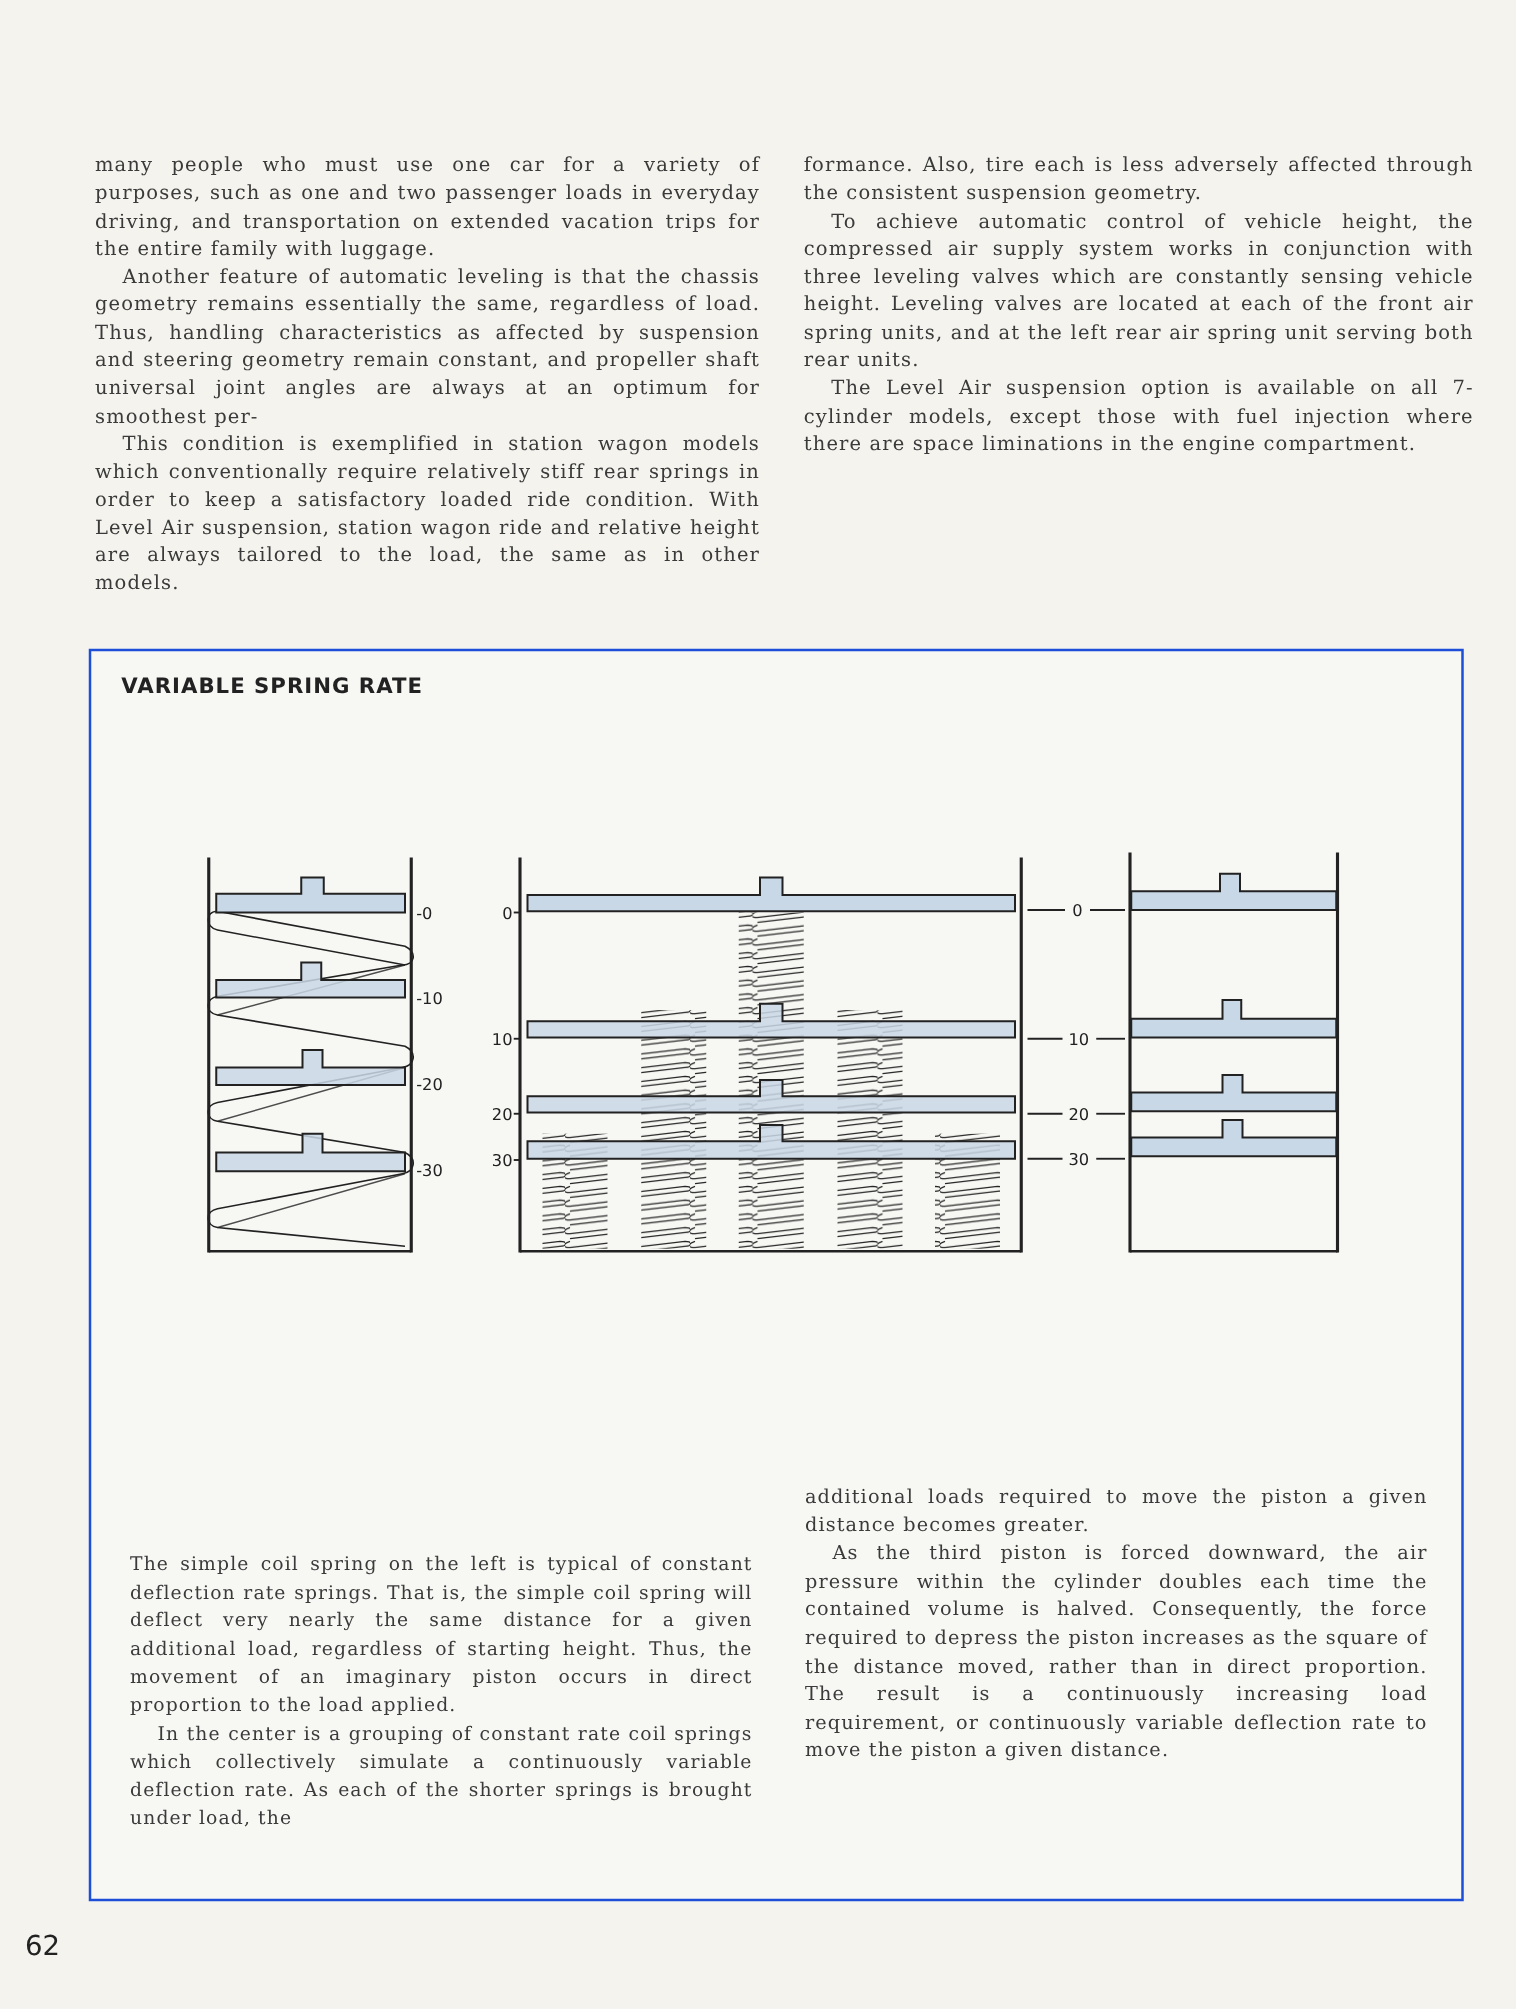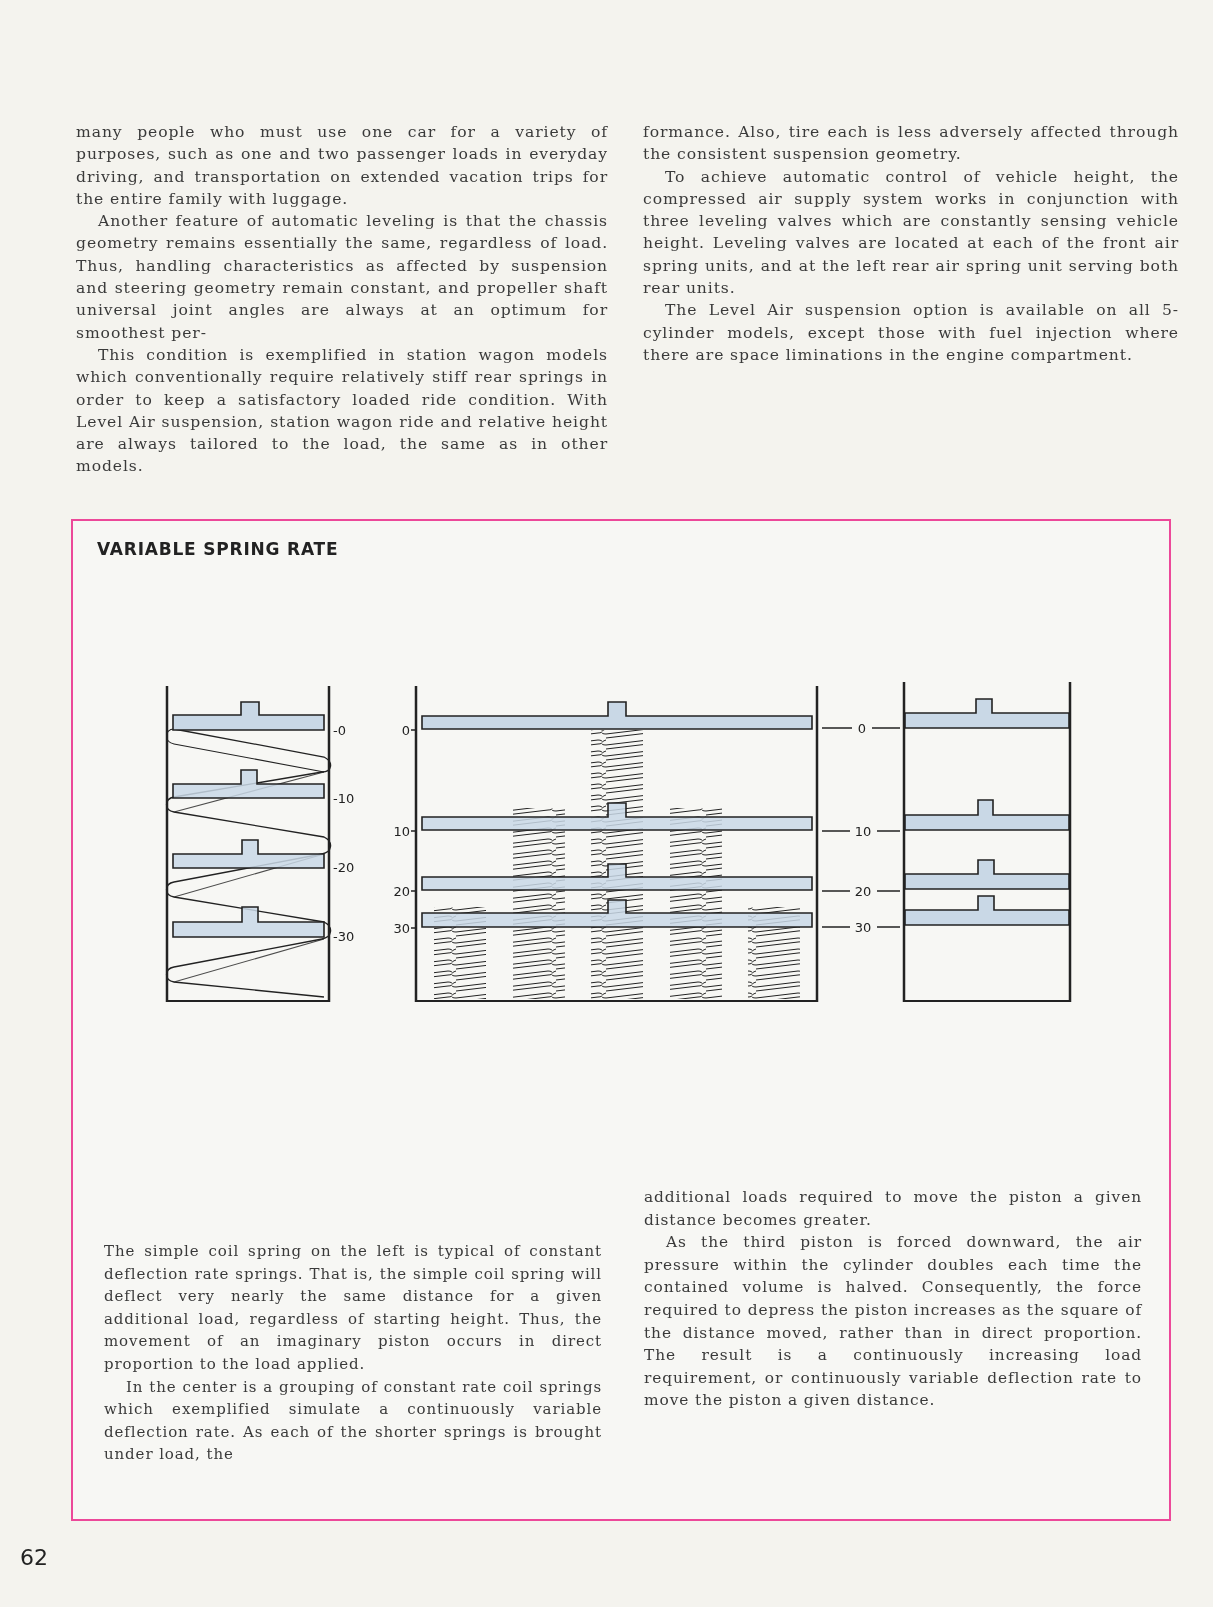--- a/index.html
+++ b/index.html
@@ -5,21 +5,21 @@
   html,body{margin:0;padding:0;}
   body{width:1213px;height:1607px;background:#f4f3ee;position:relative;overflow:hidden;
        font-family:"DejaVu Serif","Liberation Serif",serif;color:#3a3a3a;}
   .col{position:absolute;font-size:15.6px;line-height:22.3px;letter-spacing:0.9px;text-align:justify;margin-top:24px;}
   .col p{margin:0;text-indent:0;}
   .col p.ind{text-indent:22px;}
   .col p.first{text-indent:0;}
   #top-left{left:76px;top:97px;width:532px;}
   #top-right{left:643px;top:97px;width:536px;}
   #figure-box{position:absolute;left:71px;top:519px;width:1096px;height:998px;
-      border:2px solid #ec4899;border-right-width:2px;background:#f7f7f4;}
+      border:2px solid #1d4ed8;border-right-width:2px;background:#f7f7f4;}
   #figure-title{position:absolute;left:24px;top:18px;font-family:"DejaVu Sans","Liberation Sans",sans-serif;
       font-weight:bold;font-size:17px;letter-spacing:0.8px;color:#222;}
   #diagram{position:absolute;left:0;top:0;}
   #bot-left{left:104px;top:1216px;width:498px;font-size:15px;line-height:22.6px;}
   #bot-right{left:644px;top:1162px;width:498px;font-size:15.4px;line-height:22.6px;}
   #page-number{position:absolute;left:20px;top:1545px;font-family:"DejaVu Sans","Liberation Sans",sans-serif;
       font-size:22px;color:#222;}
   .tick{font-family:"DejaVu Sans","Liberation Sans",sans-serif;font-size:13px;fill:#222;}
 </style>
 </head>
@@ -27,21 +27,21 @@
 
 <div id="top-left" class="col">
   <p class="first">many people who must use one car for a variety of purposes, such as one and two passenger loads in everyday driving, and transportation on extended vacation trips for the entire family with luggage.</p>
   <p class="ind">Another feature of automatic leveling is that the chassis geometry remains essentially the same, regardless of load. Thus, handling characteristics as affected by suspension and steering geometry remain constant, and propeller shaft universal joint angles are always at an optimum for smoothest per-</p>
   <p class="ind">This condition is exemplified in station wagon models which conventionally require relatively stiff rear springs in order to keep a satisfactory loaded ride condition. With Level Air suspension, station wagon ride and relative height are always tailored to the load, the same as in other models.</p>
 </div>
 
 <div id="top-right" class="col">
   <p class="first">formance. Also, tire each is less adversely affected through the consistent suspension geometry.</p>
   <p class="ind">To achieve automatic control of vehicle height, the compressed air supply system works in conjunction with three leveling valves which are constantly sensing vehicle height. Leveling valves are located at each of the front air spring units, and at the left rear air spring unit serving both rear units.</p>
-  <p class="ind">The Level Air suspension option is available on all 5-cylinder models, except those with fuel injection where there are space liminations in the engine compartment.</p>
+  <p class="ind">The Level Air suspension option is available on all 7-cylinder models, except those with fuel injection where there are space liminations in the engine compartment.</p>
 </div>
 
 <div id="figure-box">
   <div id="figure-title">VARIABLE SPRING RATE</div>
 
   <svg id="diagram" width="1096" height="520" viewBox="71 519 1096 520" xmlns="http://www.w3.org/2000/svg">
     <defs>
 
       <pattern id="smallcoil" width="50" height="11" patternUnits="userSpaceOnUse">
         <path d="M4 1 C-2 3,-2 6,4 6 L46 1 C52 1,52 5,46 5 L4 10" fill="none" stroke="#222" stroke-width="1"></path>
@@ -130,21 +130,21 @@
         <path d="M903 813 L976 813 L976 798 L991 798 L991 813 L1067 813 L1067 828 L903 828 Z"></path>
         <path d="M903 872 L976 872 L976 858 L992 858 L992 872 L1067 872 L1067 887 L903 887 Z"></path>
         <path d="M903 908 L976 908 L976 894 L992 894 L992 908 L1067 908 L1067 923 L903 923 Z"></path>
       </g>
     </g>
   </svg>
 </div>
 
 <div id="bot-left" class="col">
   <p class="first">The simple coil spring on the left is typical of constant deflection rate springs. That is, the simple coil spring will deflect very nearly the same distance for a given additional load, regardless of starting height. Thus, the movement of an imaginary piston occurs in direct proportion to the load applied.</p>
-  <p class="ind">In the center is a grouping of constant rate coil springs which exemplified simulate a continuously variable deflection rate. As each of the shorter springs is brought under load, the</p>
+  <p class="ind">In the center is a grouping of constant rate coil springs which collectively simulate a continuously variable deflection rate. As each of the shorter springs is brought under load, the</p>
 </div>
 
 <div id="bot-right" class="col">
   <p class="first">additional loads required to move the piston a given distance becomes greater.</p>
   <p class="ind">As the third piston is forced downward, the air pressure within the cylinder doubles each time the contained volume is halved. Consequently, the force required to depress the piston increases as the square of the distance moved, rather than in direct proportion. The result is a continuously increasing load requirement, or continuously variable deflection rate to move the piston a given distance.</p>
 </div>
 
 <div id="page-number">62</div>
 
 </body></html>

